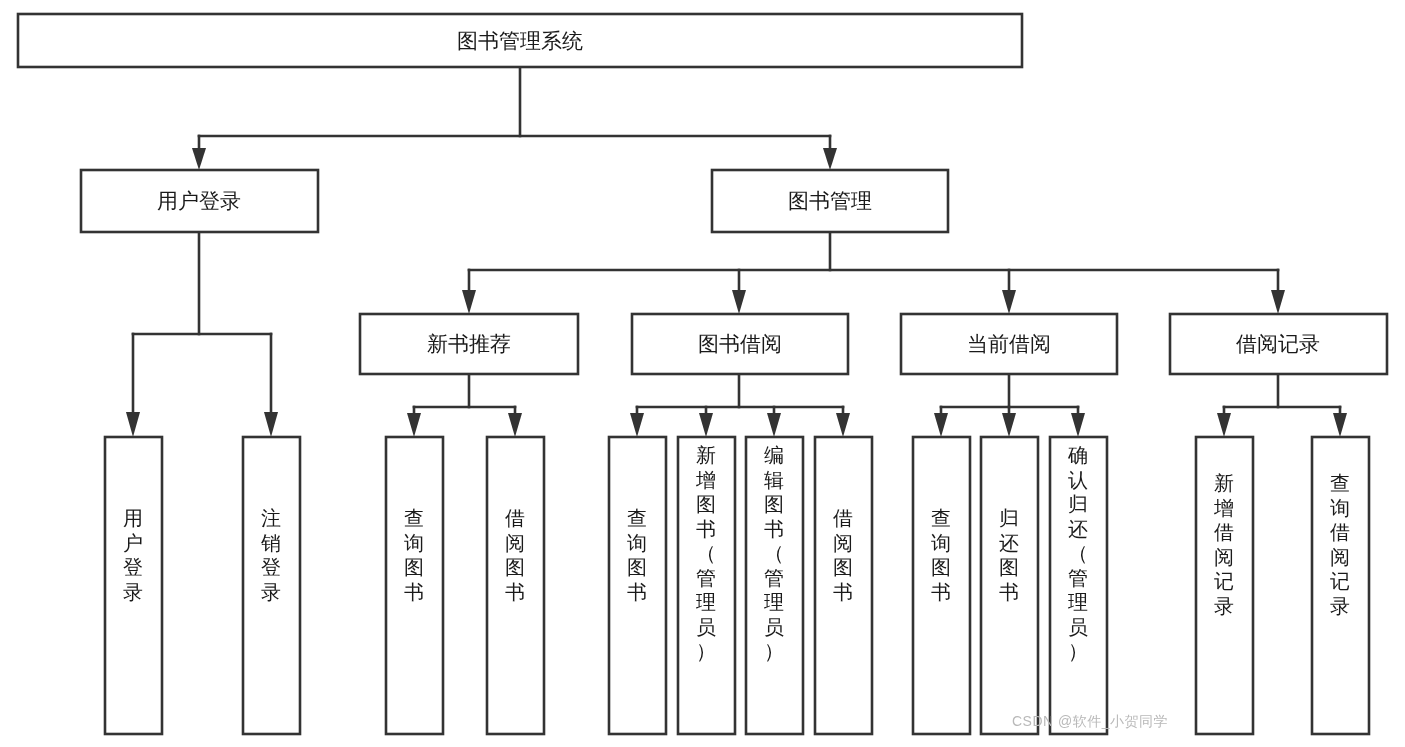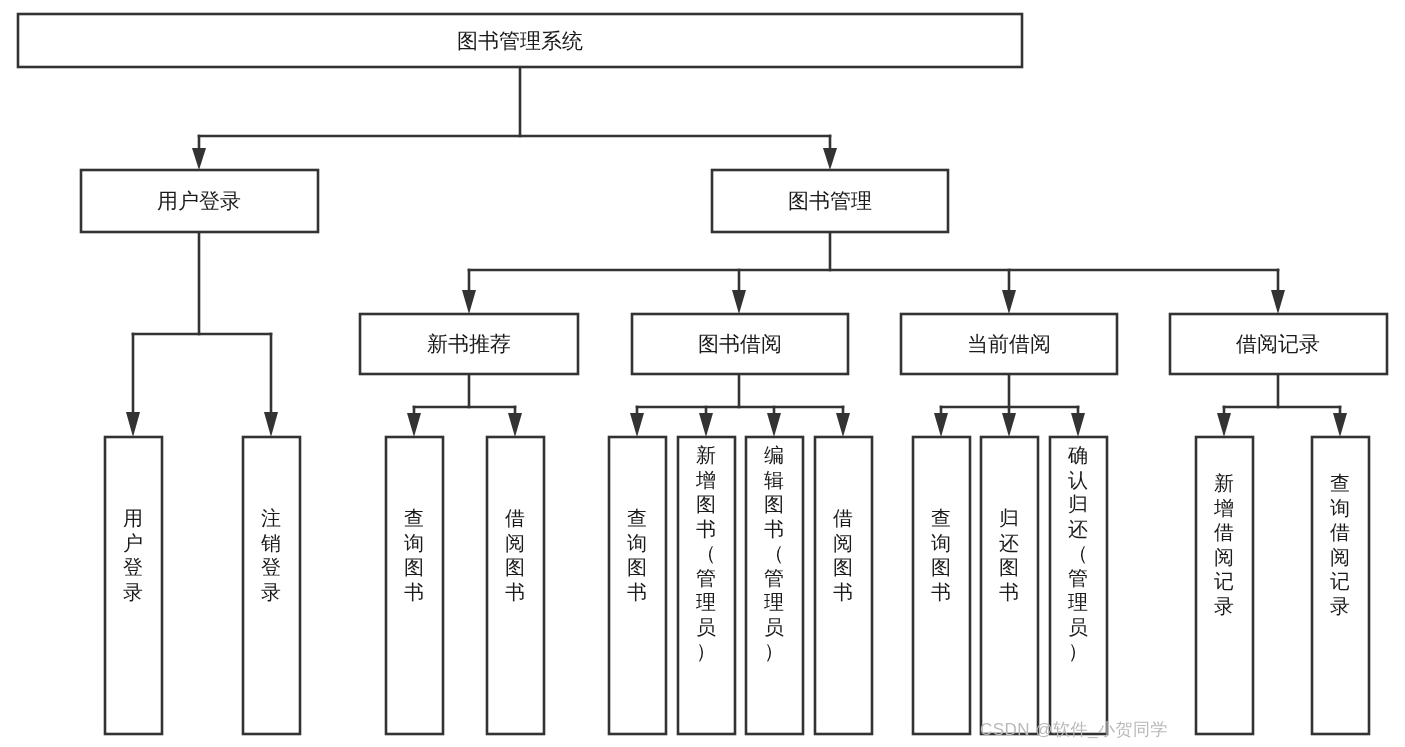--- a/index.html
+++ b/index.html
@@ -50,23 +50,23 @@
   }
   .node-label-v {
     font-family: "Liberation Sans", "DejaVu Sans", sans-serif;
     font-size: 20px;
     fill: #1a1a1a;
     text-anchor: middle;
   }
   .watermark {
     position: absolute;
     right: 8px;
-    bottom: 6px;
-    font-family: "Liberation Sans", "DejaVu Sans", sans-serif;
-    font-size: 17px;
+    bottom: 16px;
+    font-family: "Liberation Sans", "DejaVu Sans", sans-serif;
+    font-size: 14px;
     color: #b9b9b9;
     white-space: nowrap;
     letter-spacing: 0.5px;
     user-select: none;
   }
 </style>
 </head>
 <body>
 
 <div id="diagram-root">

